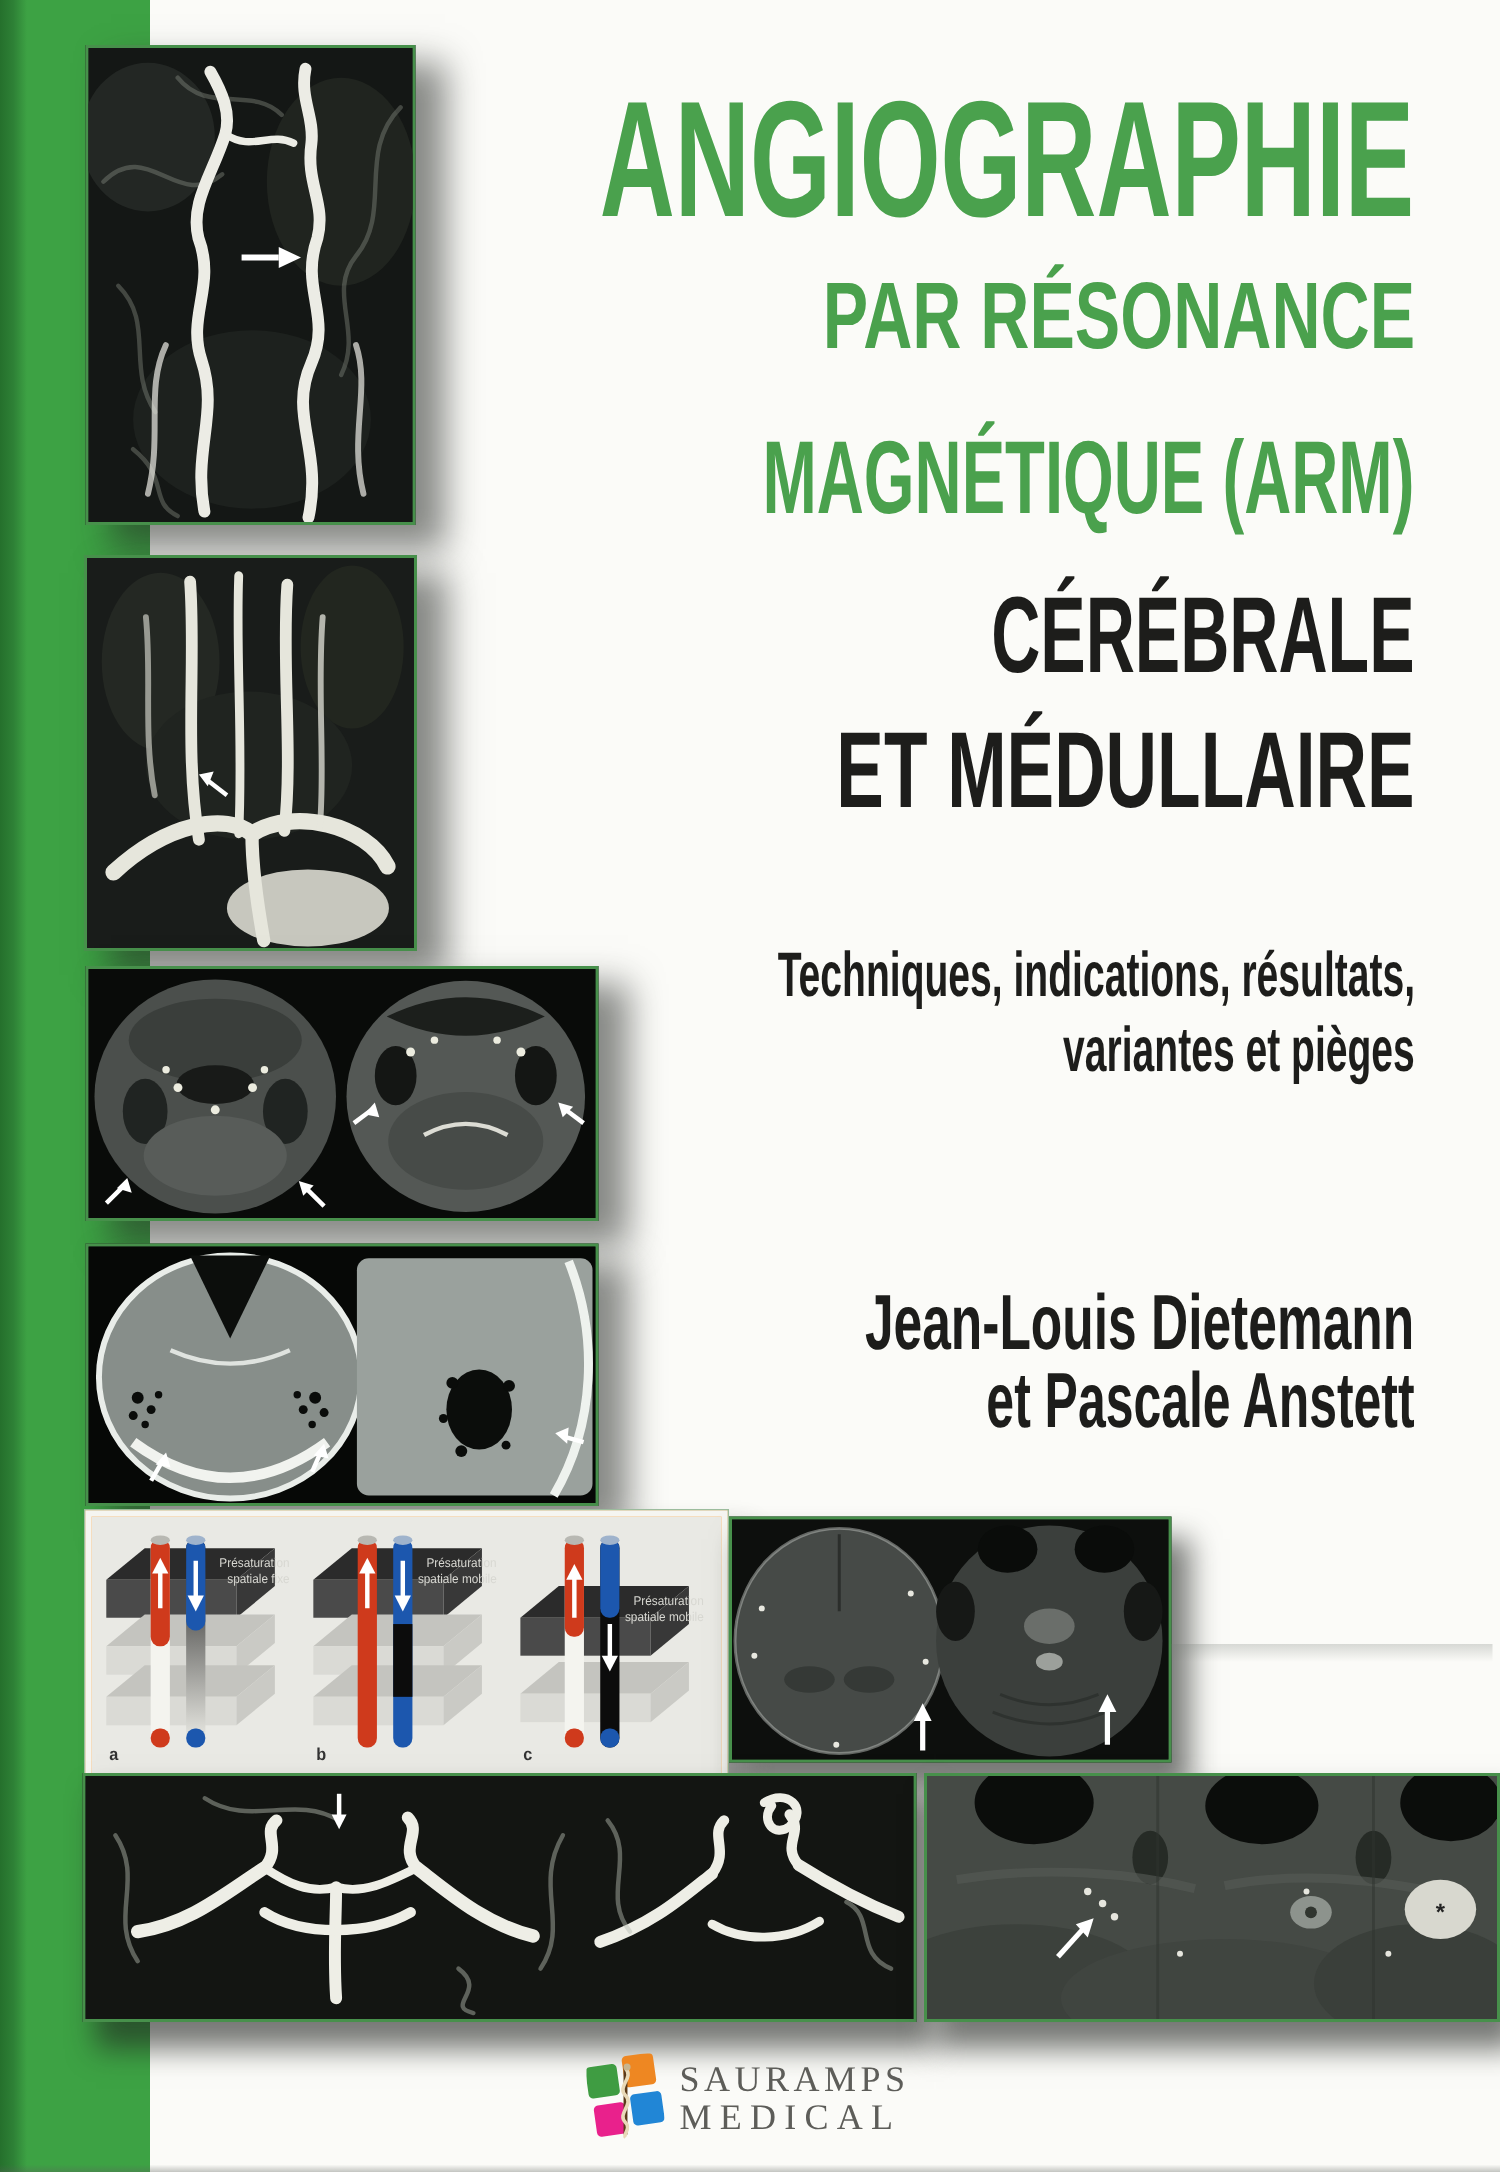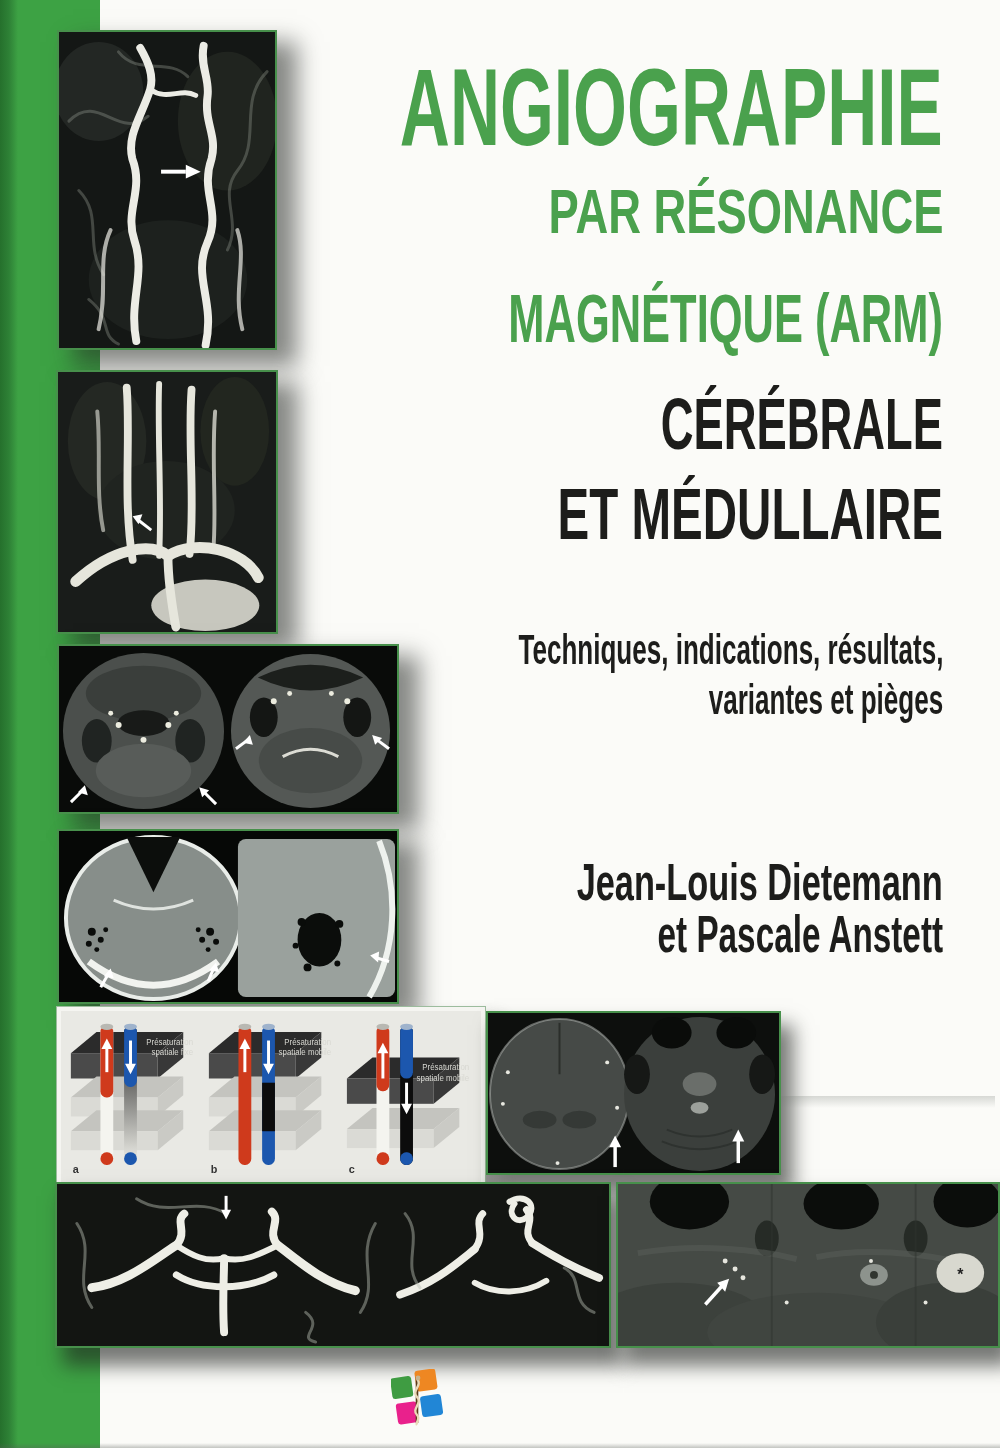--- a/index.html
+++ b/index.html
@@ -384,16 +384,20 @@
         <rect x="27" y="2" width="21" height="21" rx="3" fill="#ee8722"></rect>
         <rect x="4" y="32" width="21" height="21" rx="3" fill="#e9218c"></rect>
         <rect x="29" y="28" width="21" height="21" rx="3" fill="#2186d6"></rect>
       </g>
       <g>
         <line x1="26" y1="8" x2="26" y2="54" stroke="#5b3a1a" stroke-width="2.6"></line>
         <path d="M26,10 C32,16 20,22 26,28 C32,34 20,40 26,46 C30,50 24,54 26,56" fill="none" stroke="#e9d9b8" stroke-width="2.4"></path>
         <circle cx="27" cy="9" r="2.4" fill="#c8b48e"></circle>
       </g>
     </svg>
+    <div class="pub-text">
+      <div class="pub-l1">SAURAMPS</div>
+      <div class="pub-l2">MEDICAL</div>
+    </div>
   </div>
 
   <div class="bottom-edge"></div>
 </div>
 
 </body></html>

